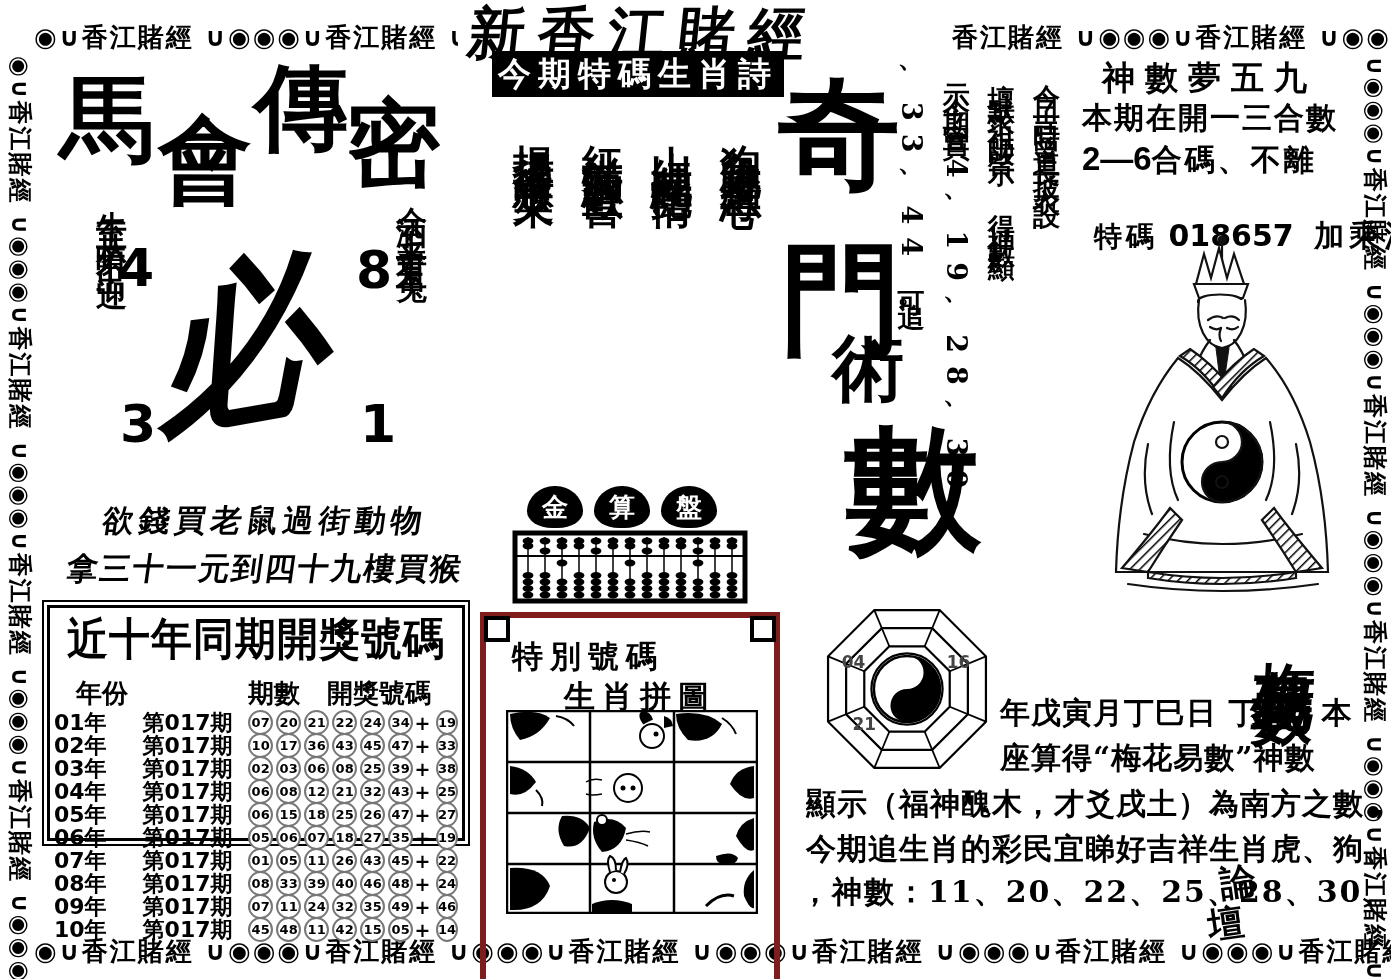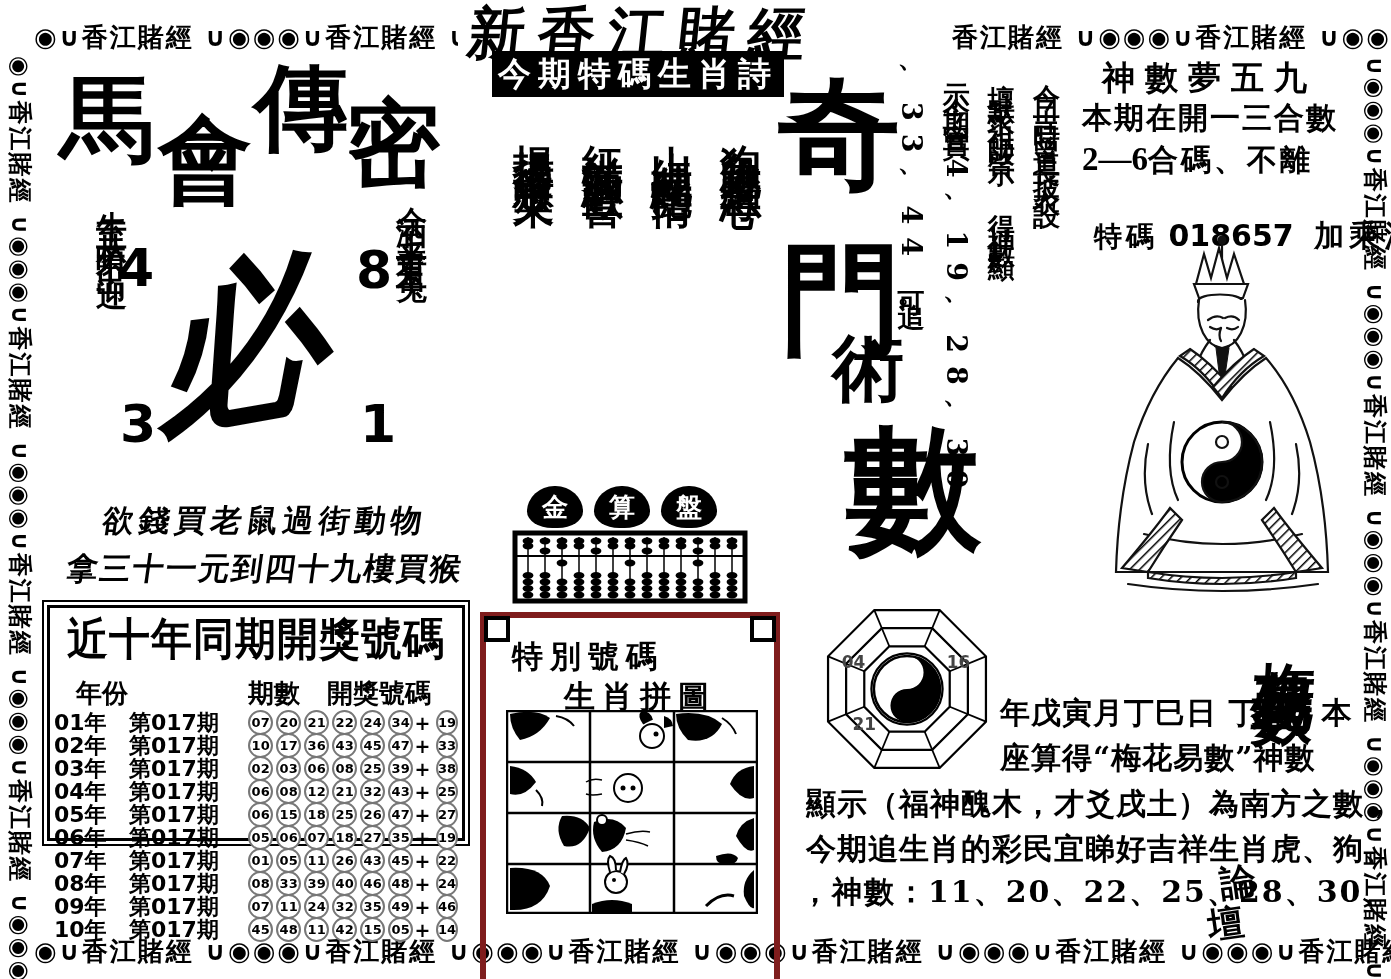--- a/index.html
+++ b/index.html
@@ -25,21 +25,21 @@
        justify-content:center;font-size:26px;font-weight:bold;font-family:"DejaVu Serif",serif}
   .htable{position:absolute;left:42px;top:600px;width:428px;height:246px;border:2px solid #000;padding:3px;box-sizing:border-box}
   .hinner{border:3px solid #000;width:100%;height:100%;box-sizing:border-box;padding:2px 4px}
   .htitle{font-size:41px;font-weight:900;text-align:center;letter-spacing:1px;transform:scaleY(1.08);margin-top:2px}
   .hhead{display:flex;font-size:26px;font-weight:900;margin-top:9px}
   .hhead span:nth-child(1){width:96px;text-align:center}
   .hhead span:nth-child(2){width:150px;text-align:right}
   .hhead span:nth-child(3){flex:1;text-align:center}
   .hrow{display:flex;align-items:center;height:23px;font-size:22px;font-weight:bold}
   .hy{width:96px;text-align:left}
-  .hp{width:150px;}
+  .hp{width:150px;text-align:center}
   .hn{display:flex;gap:3px;margin-left:2px}
   .hn i,.sp{display:inline-block;width:21px;height:21px;line-height:21px;border:2px solid #777;
      border-radius:50%;text-align:center;font-style:normal;font-size:13px;font-weight:bold;background:#fff}
   .hplus{width:24px;text-align:center;font-size:19px}
   .sp{margin-left:4px}
   .pcs{position:absolute;width:18px;height:18px;border:4px solid #000;background:#fff}
   .mline{position:absolute;font-family:"DejaVu Serif",serif;font-weight:bold;font-size:30px;white-space:nowrap}
 </style>
 </head>
 <body>
@@ -97,21 +97,21 @@
   <div class="qcols" style="left:884px;top:62px;height:520px">
     <div>今日吉時曾道長披衣設</div>
     <div>壇默求祖師啓示。得神數顯</div>
     <div>示今期宜買14、19、28、30</div>
     <div>、33、44可追。</div>
   </div>
 
   <div class="mline" style="left:1102px;top:56px;font-size:33px;letter-spacing:10px">神數夢五九</div>
   <div class="mline" style="left:1082px;top:98px;font-size:30px;letter-spacing:2px">本期在開一三合數</div>
   <div class="mline" style="left:1082px;top:140px">
-    <span style="font-family:Liberation Serif, serif;font-size:33px">2—6</span><span style="letter-spacing:3px">合碼、不離</span>
+    <span style="font-family:Liberation Sans, sans-serif;font-size:33px">2—6</span><span style="letter-spacing:3px">合碼、不離</span>
   </div>
   <div class="mline" style="left:1094px;top:216px">
     <span style="font-size:28px;letter-spacing:4px">特碼</span>
     <span style="font-family:'DejaVu Sans',sans-serif;font-size:30px">018657</span>
     <span style="font-size:30px;letter-spacing:5px;margin-left:10px">加乘法</span>
   </div>
 
   <svg class="abs" style="left:1082px;top:230px" width="280" height="372" viewBox="0 0 280 372">
     <g fill="none" stroke="#111" stroke-width="2.2" stroke-linecap="round">
       <line x1="140" y1="8" x2="140" y2="42"></line>

